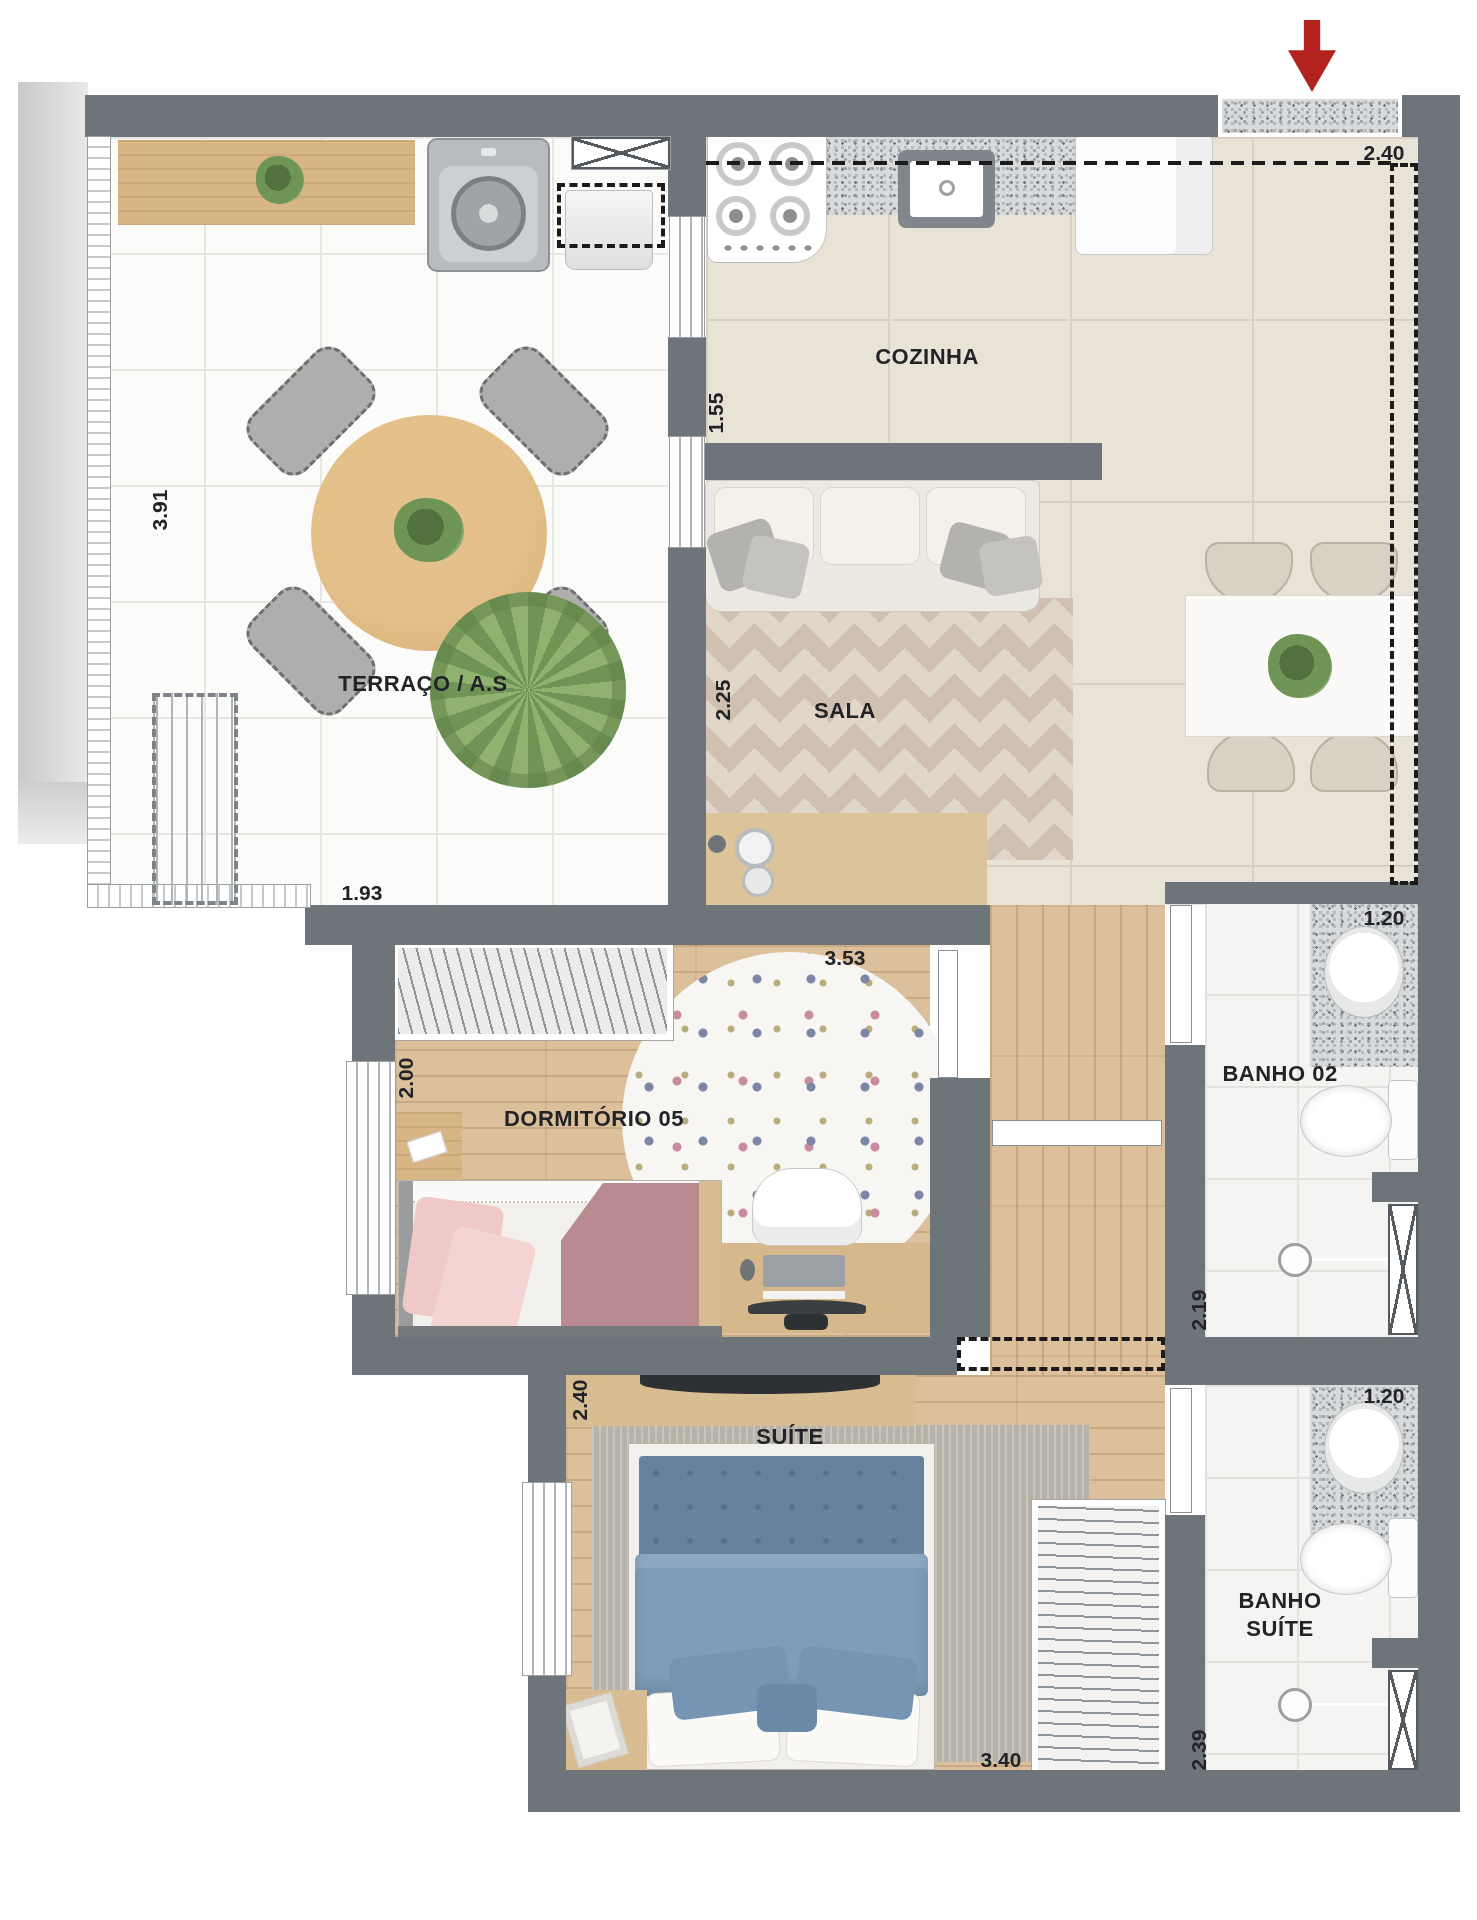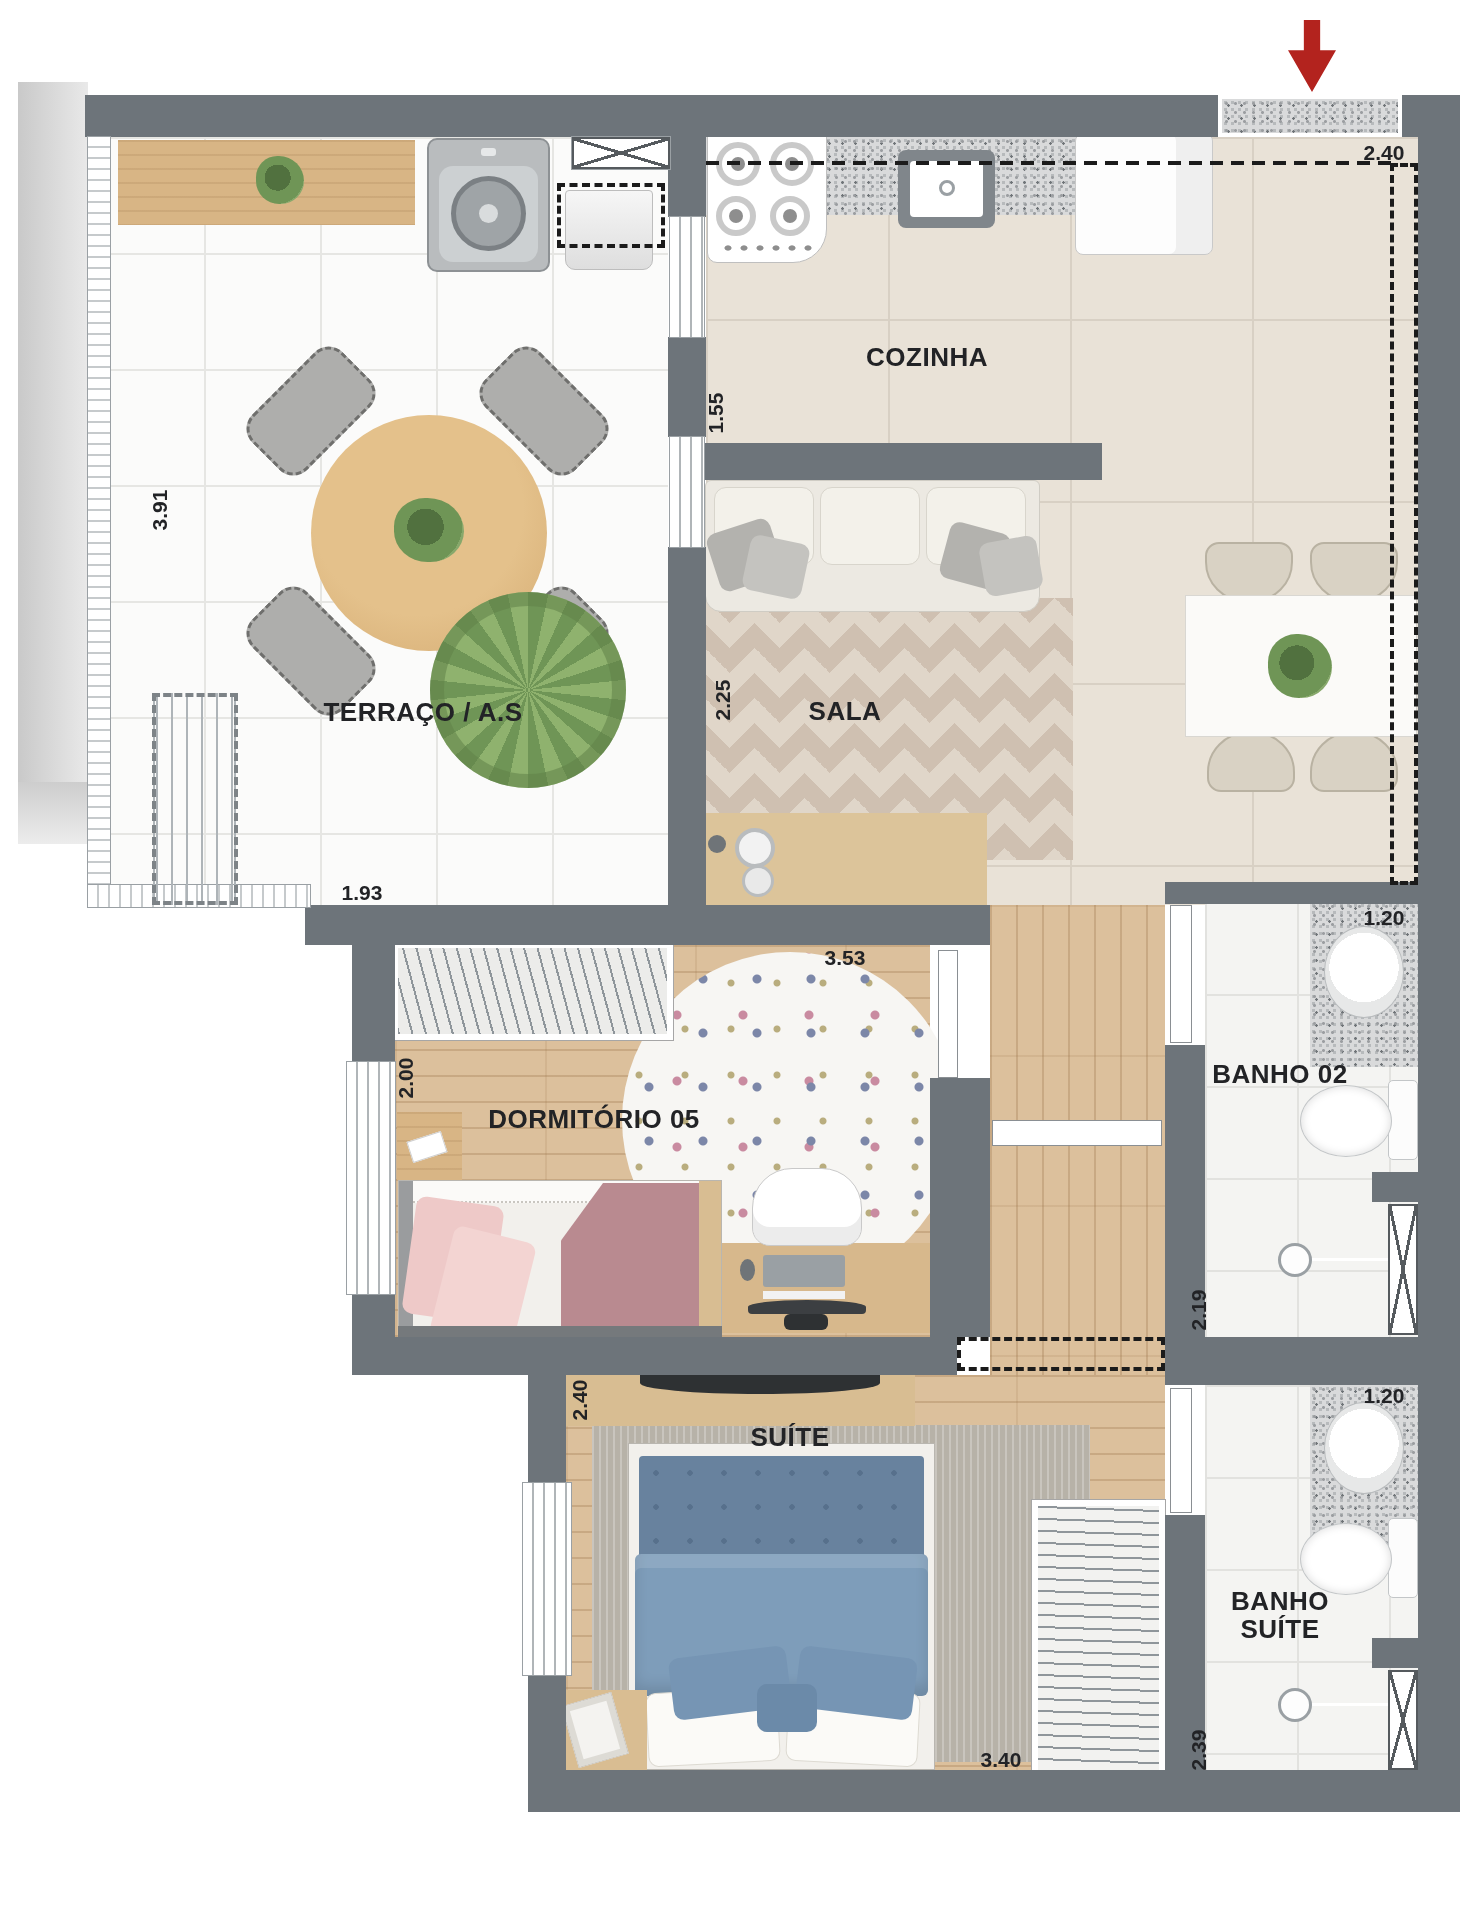--- a/index.html
+++ b/index.html
@@ -38,21 +38,21 @@
   .door-leaf{background:#ffffff;border:1px solid #8a8f93;z-index:6;}
   .xpanel{background:#ffffff;border:2px solid #555a5e;z-index:6;background-image:
       linear-gradient(to top right,transparent calc(50% - 1.5px),#555a5e calc(50% - 1.5px) calc(50% + 1.5px),transparent calc(50% + 1.5px)),
       linear-gradient(to bottom right,transparent calc(50% - 1.5px),#555a5e calc(50% - 1.5px) calc(50% + 1.5px),transparent calc(50% + 1.5px));}
 
   
   .dash-h{height:4px;background:repeating-linear-gradient(90deg,#1b1b1b 0 13px,transparent 13px 21px);z-index:7;}
   .dash-rect{border:4px dashed #1b1b1b;background:transparent;z-index:7;}
 
   
-  .lbl{font-weight:bold;color:#222326;font-size:26px;letter-spacing:.5px;white-space:nowrap;
+  .lbl{font-weight:bold;color:#222326;font-size:22px;letter-spacing:.5px;white-space:nowrap;
        transform:translate(-50%,-50%);z-index:8;}
   .lbl.dim{font-size:21px;letter-spacing:0;}
   .lbl.v{transform:translate(-50%,-50%) rotate(-90deg);}
 
   
   .wood{background:#d8b585;background-image:repeating-linear-gradient(180deg,rgba(120,80,40,.12) 0 2px,transparent 2px 14px);z-index:3;}
   .round{border-radius:50%;}
   .chair-t{width:128px;height:78px;background:#aeaeac;border:3px dashed #6f6f6d;border-radius:20px;z-index:3;}
   .chair-d{background:#d9d2c4;border:2px solid #b9b2a2;border-radius:14px 14px 40px 40px;z-index:2;}
   .rug-sala{z-index:2;background:
@@ -252,21 +252,21 @@
   <div class="xpanel" style="left:1388px;top:1670px;width:30px;height:100px;"></div>
   <div class="drain" style="left:1278px;top:1688px;width:34px;height:34px;"></div>
   <div style="left:1312px;top:1703px;width:76px;height:3px;background:#ffffff;z-index:4;"></div>
 
   <div class="lbl dim" style="left:1384px;top:153px;">2.40</div>
   <div class="lbl" style="left:927px;top:357px;">COZINHA</div>
   <div class="lbl dim v" style="left:716px;top:413px;">1.55</div>
   <div class="lbl dim v" style="left:160px;top:510px;">3.91</div>
   <div class="lbl dim v" style="left:723px;top:700px;">2.25</div>
   <div class="lbl" style="left:845px;top:711px;">SALA</div>
-  <div class="lbl" style="left:423px;top:712px;">TERRAÇO / A.S</div>
+  <div class="lbl" style="left:423px;top:684px;">TERRAÇO / A.S</div>
   <div class="lbl dim" style="left:362px;top:893px;">1.93</div>
   <div class="lbl dim" style="left:845px;top:958px;">3.53</div>
   <div class="lbl dim v" style="left:406px;top:1078px;">2.00</div>
   <div class="lbl" style="left:594px;top:1119px;">DORMITÓRIO 05</div>
   <div class="lbl dim" style="left:1384px;top:918px;">1.20</div>
   <div class="lbl" style="left:1280px;top:1074px;">BANHO 02</div>
   <div class="lbl dim v" style="left:1199px;top:1310px;">2.19</div>
   <div class="lbl dim v" style="left:580px;top:1400px;">2.40</div>
   <div class="lbl" style="left:790px;top:1437px;">SUÍTE</div>
   <div class="lbl dim" style="left:1384px;top:1396px;">1.20</div>

